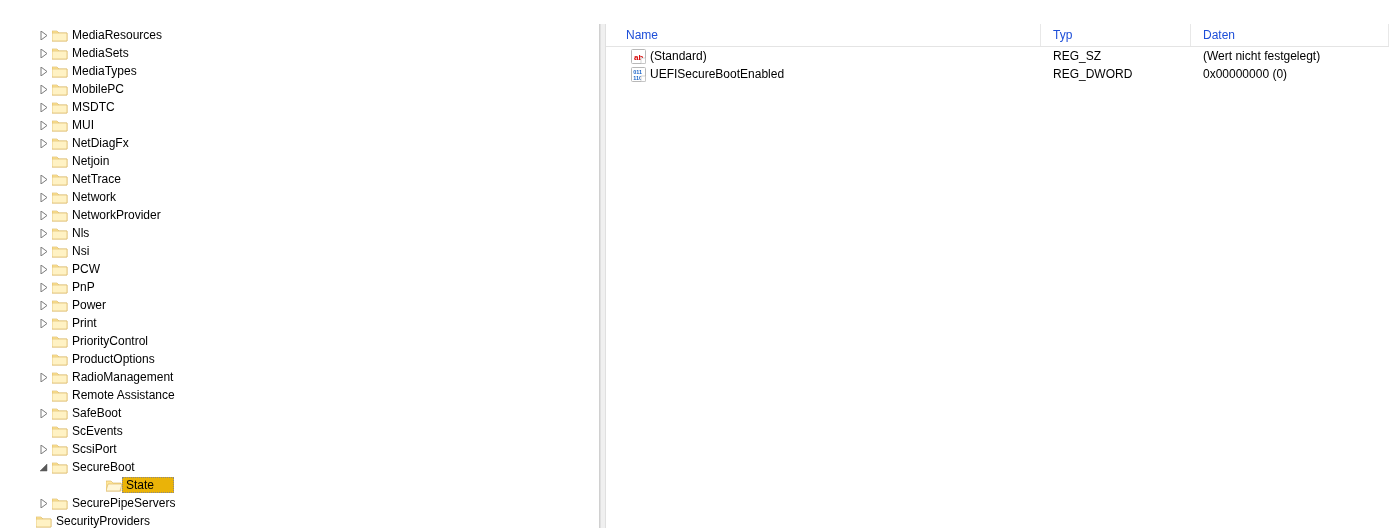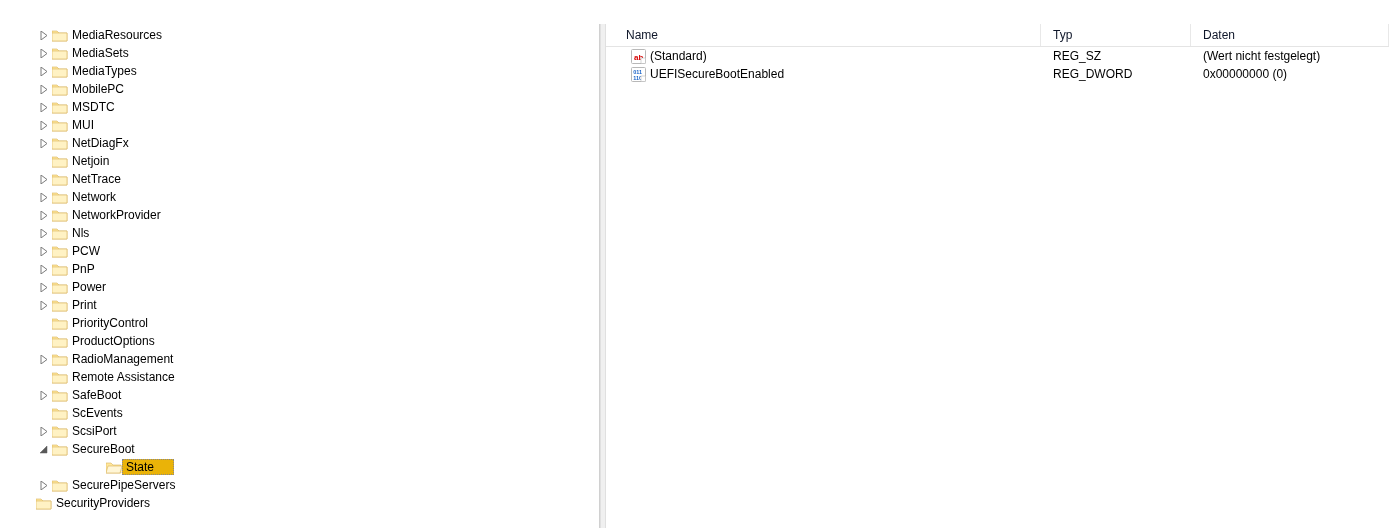--- a/index.html
+++ b/index.html
@@ -89,21 +89,21 @@
     flex: 1;
     display: flex;
     flex-direction: column;
     overflow: hidden;
   }
   .list-header {
     display: flex;
     height: 22px;
     align-items: center;
     border-bottom: 1px solid #e4e4e4;
-    color: #0f172a;
+    color: #1d4ed8;
   }
   .col {
     padding-left: 12px;
     border-right: 1px solid #e8e8e8;
     height: 100%;
     display: flex;
     align-items: center;
     box-sizing: border-box;
   }
   .col-name { width: 435px; padding-left: 20px;}
@@ -317,20 +317,34 @@
             <svg viewBox="0 0 9 9">
               <use href="#svg-expander-closed"></use>
             </svg>
           </span>
           <span class="folder-icon">
             <svg viewBox="0 0 16 13">
               <use href="#svg-folder"></use>
             </svg>
           </span>
           <span class="label">Nls</span>
+        </div>
+        <div class="tree-item">
+          <span class="indent" style="width: 36px;"></span>
+          <span class="expander">
+            <svg viewBox="0 0 9 9">
+              <use href="#svg-expander-closed"></use>
+            </svg>
+          </span>
+          <span class="folder-icon">
+            <svg viewBox="0 0 16 13">
+              <use href="#svg-folder"></use>
+            </svg>
+          </span>
+          <span class="label">Nsi</span>
         </div>
         <div class="tree-item">
           <span class="indent" style="width: 36px;"></span>
           <span class="expander">
             <svg viewBox="0 0 9 9">
               <use href="#svg-expander-closed"></use>
             </svg>
           </span>
           <span class="folder-icon">
             <svg viewBox="0 0 16 13">

